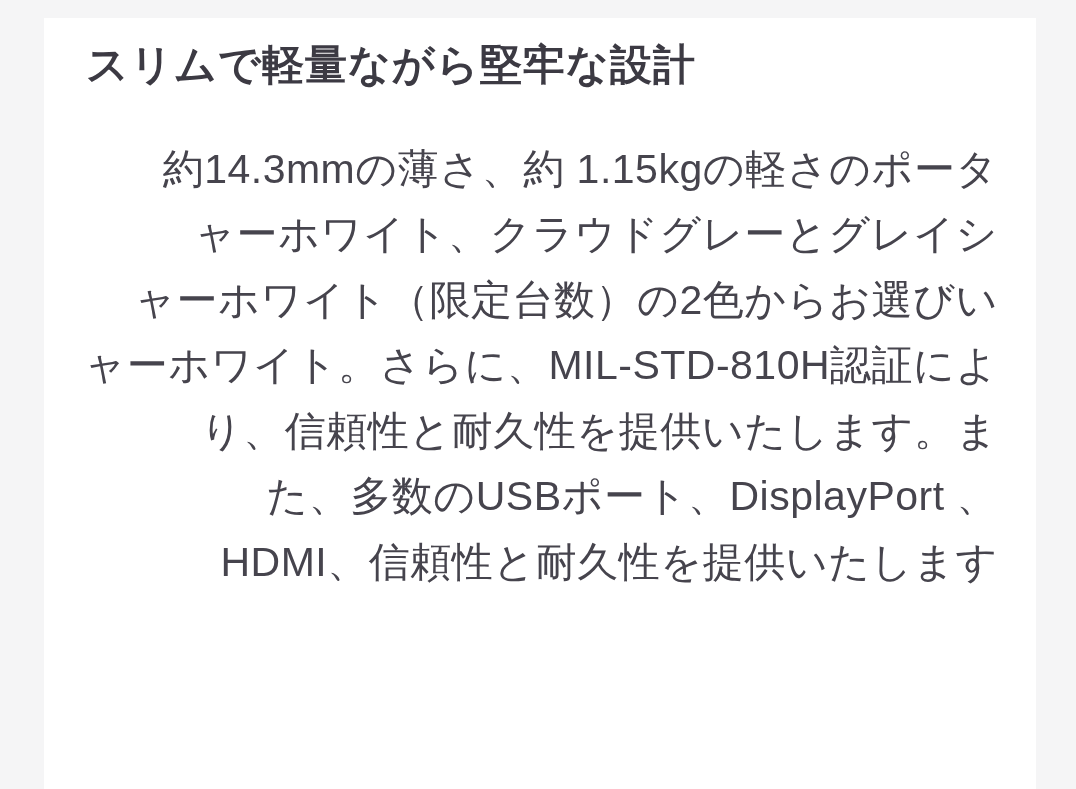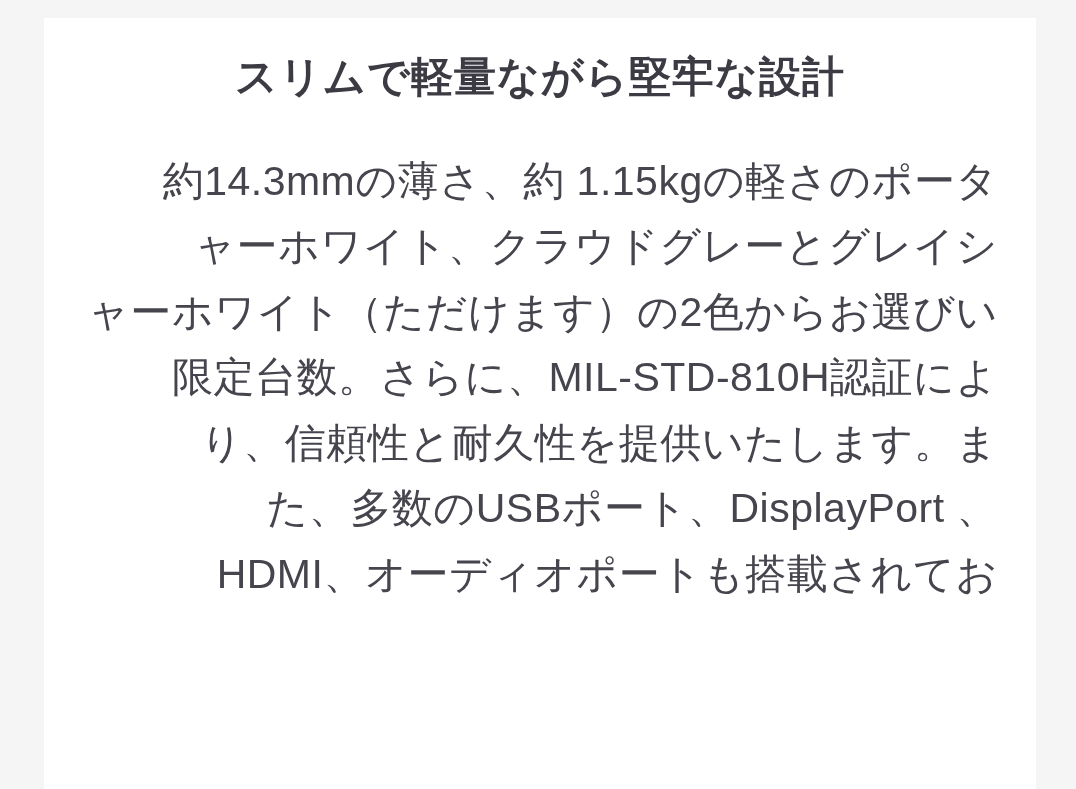--- a/index.html
+++ b/index.html
@@ -17,25 +17,24 @@
     position: absolute;
     left: 44px;
     top: 18px;
     width: 992px;
     height: 771px;
     background: #ffffff;
     box-sizing: border-box;
     padding: 16px 38px 0 38px;
   }
   .heading {
-    margin: 16px;
+    margin: 4px;
     font-size: 42px;
     line-height: 1.3;
     font-weight: 700;
-    text-align: center;
     color: #3c3a43;
     letter-spacing: 1px;
   }
   .body-text {
     margin: 44px 0 0 0;
     font-size: 41px;
     line-height: 65.5px;
     font-weight: 400;
     text-align: right;
     color: #46444d;
@@ -48,20 +47,20 @@
 </style>
 </head>
 <body>
 
 <div class="page">
   <section class="card">
     <h2 class="heading">スリムで軽量ながら堅牢な設計</h2>
     <p class="body-text">
       <span class="line">約14.3mmの薄さ、約 1.15kgの軽さのポータ</span>
       <span class="line">ャーホワイト、クラウドグレーとグレイシ</span>
-      <span class="line">ャーホワイト（ただけます）の2色からお選びい</span>
-      <span class="line">限定台数。さらに、MIL-STD-810H認証によ</span>
+      <span class="line">ャーホワイト（限定台数）の2色からお選びい</span>
+      <span class="line">ャーホワイト。さらに、MIL-STD-810H認証によ</span>
       <span class="line">り、信頼性と耐久性を提供いたします。ま</span>
       <span class="line">た、多数のUSBポート、DisplayPort 、</span>
-      <span class="line">HDMI、オーディオポートも搭載されてお</span>
+      <span class="line">HDMI、信頼性と耐久性を提供いたします</span>
     </p>
   </section>
 </div>
 
 </body></html>

